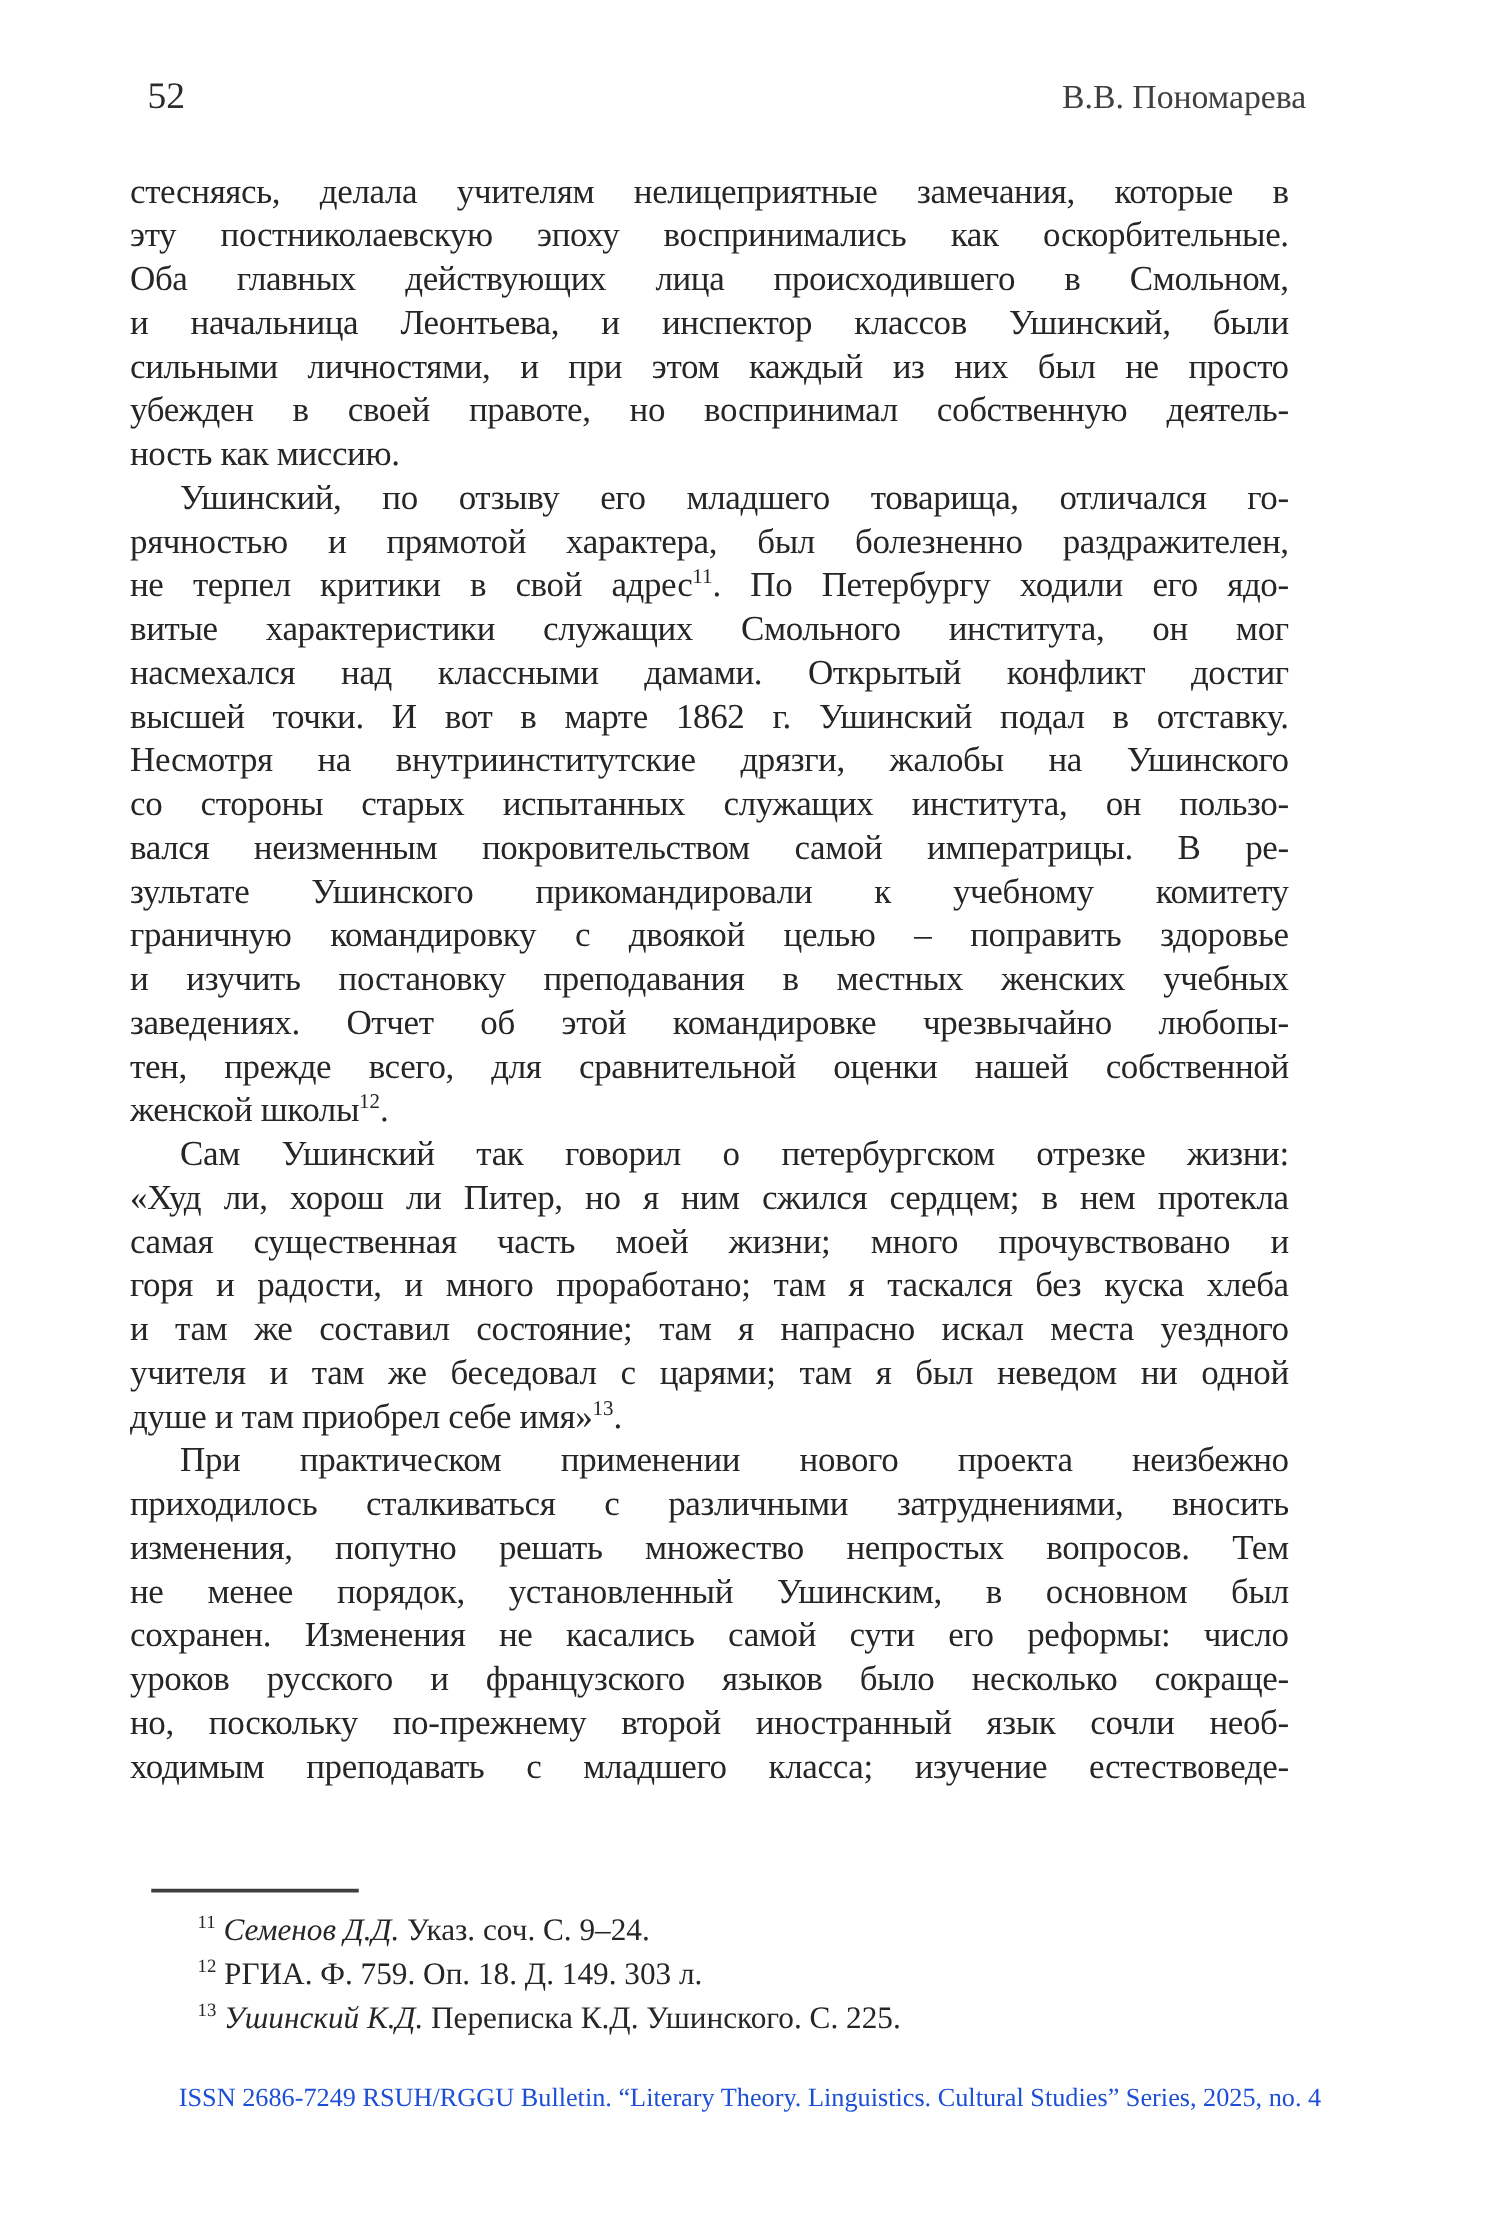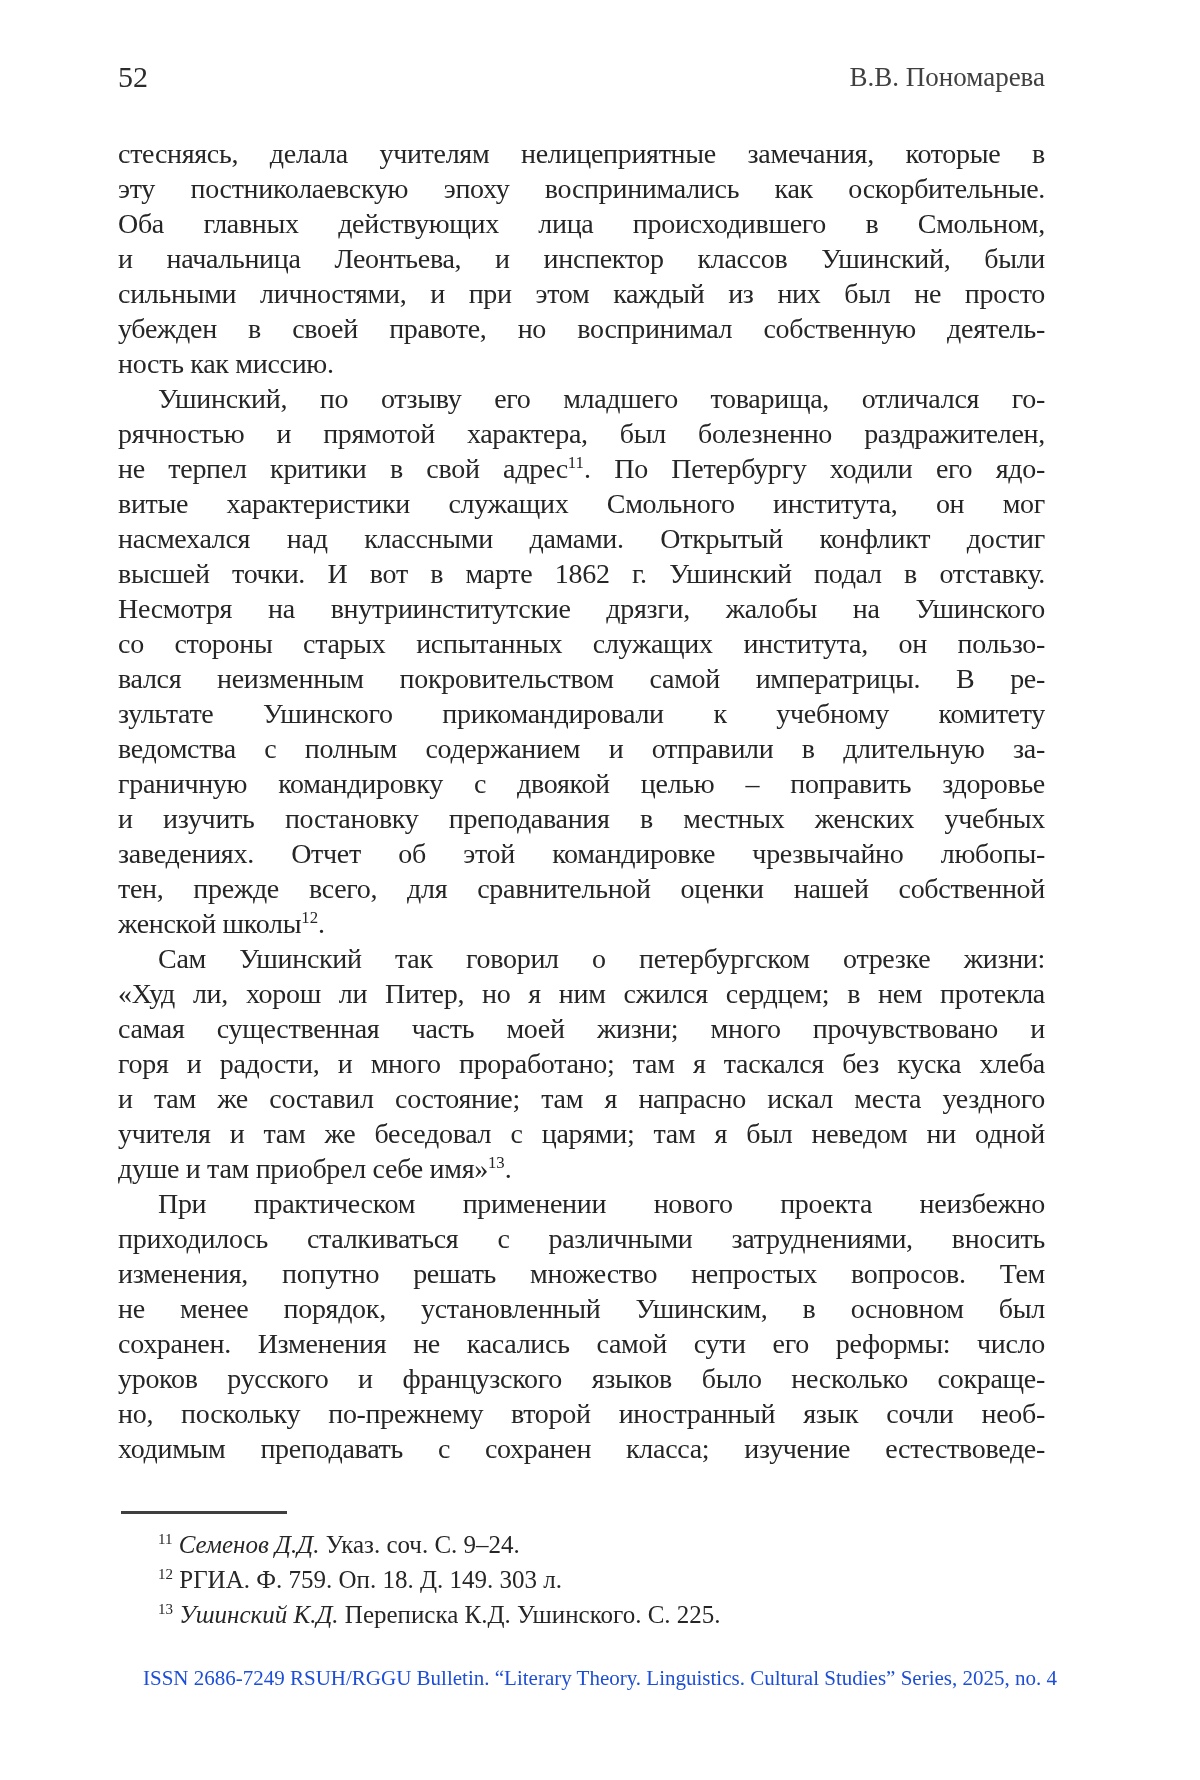--- a/index.html
+++ b/index.html
@@ -12,21 +12,21 @@
     overflow:hidden;
     margin:0 auto;
   }
   .header{
     position:absolute;top:60px;left:118px;width:927px;
     display:flex;justify-content:space-between;align-items:center;
   }
   .page-number{font-size:30px;color:#2c2c2c;}
   .running-author{font-size:27px;color:#404040;}
   .body-text{
-    position:absolute;top:136px;left:118px;width:927px;
+    position:absolute;top:136px;left:104px;width:927px;
     font-size:28px;line-height:35px;letter-spacing:-0.3px;
   }
   .line{
     text-align:justify;text-align-last:justify;
     height:35px;overflow:hidden;white-space:nowrap;
   }
   .line.end{text-align-last:left;}
   .para.indent .line:first-child{text-indent:40px;}
   sup{
     font-size:0.60em;line-height:0;vertical-align:super;
@@ -71,21 +71,20 @@
         <div class="line">Ушинский, по отзыву его младшего товарища, отличался го-</div>
         <div class="line">рячностью и прямотой характера, был болезненно раздражителен,</div>
         <div class="line">не терпел критики в свой адрес<sup>11</sup>. По Петербургу ходили его ядо-</div>
         <div class="line">витые характеристики служащих Смольного института, он мог</div>
         <div class="line">насмехался над классными дамами. Открытый конфликт достиг</div>
         <div class="line">высшей точки. И вот в марте 1862 г. Ушинский подал в отставку.</div>
         <div class="line">Несмотря на внутриинститутские дрязги, жалобы на Ушинского</div>
         <div class="line">со стороны старых испытанных служащих института, он пользо-</div>
         <div class="line">вался неизменным покровительством самой императрицы. В ре-</div>
         <div class="line">зультате Ушинского прикомандировали к учебному комитету</div>
-        <div class="line">ведомства с полным содержанием и отправили в длительную за-</div>
         <div class="line">граничную командировку с двоякой целью – поправить здоровье</div>
         <div class="line">и изучить постановку преподавания в местных женских учебных</div>
         <div class="line">заведениях. Отчет об этой командировке чрезвычайно любопы-</div>
         <div class="line">тен, прежде всего, для сравнительной оценки нашей собственной</div>
         <div class="line end">женской школы<sup>12</sup>.</div>
       </div>
       <div class="para indent">
         <div class="line">Сам Ушинский так говорил о петербургском отрезке жизни:</div>
         <div class="line">«Худ ли, хорош ли Питер, но я ним сжился сердцем; в нем протекла</div>
         <div class="line">самая существенная часть моей жизни; много прочувствовано и</div>
@@ -95,21 +94,21 @@
         <div class="line end">душе и там приобрел себе имя»<sup>13</sup>.</div>
       </div>
       <div class="para indent">
         <div class="line">При практическом применении нового проекта неизбежно</div>
         <div class="line">приходилось сталкиваться с различными затруднениями, вносить</div>
         <div class="line">изменения, попутно решать множество непростых вопросов. Тем</div>
         <div class="line">не менее порядок, установленный Ушинским, в основном был</div>
         <div class="line">сохранен. Изменения не касались самой сути его реформы: число</div>
         <div class="line">уроков русского и французского языков было несколько сокраще-</div>
         <div class="line">но, поскольку по-прежнему второй иностранный язык сочли необ-</div>
-        <div class="line">ходимым преподавать с сохранен класса; изучение естествоведе-</div>
+        <div class="line">ходимым преподавать с младшего класса; изучение естествоведе-</div>
       </div>
     </div>
 
   <div class="footnote-rule"></div>
 
   <div class="footnotes" id="footnotes">
       <div class="footnote"><sup>11</sup> <i>Семенов Д.Д.</i> Указ. соч. С. 9–24.</div>
       <div class="footnote"><sup>12</sup> РГИА. Ф. 759. Оп. 18. Д. 149. 303 л.</div>
       <div class="footnote"><sup>13</sup> <i>Ушинский К.Д.</i> Переписка К.Д. Ушинского. С. 225.</div>
     </div>

